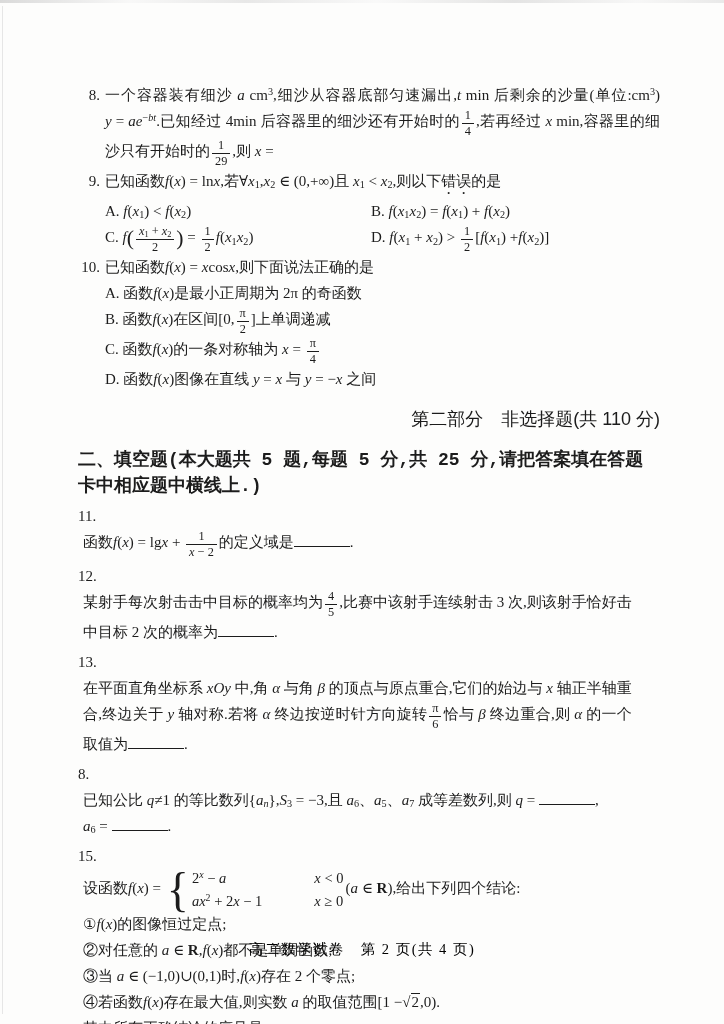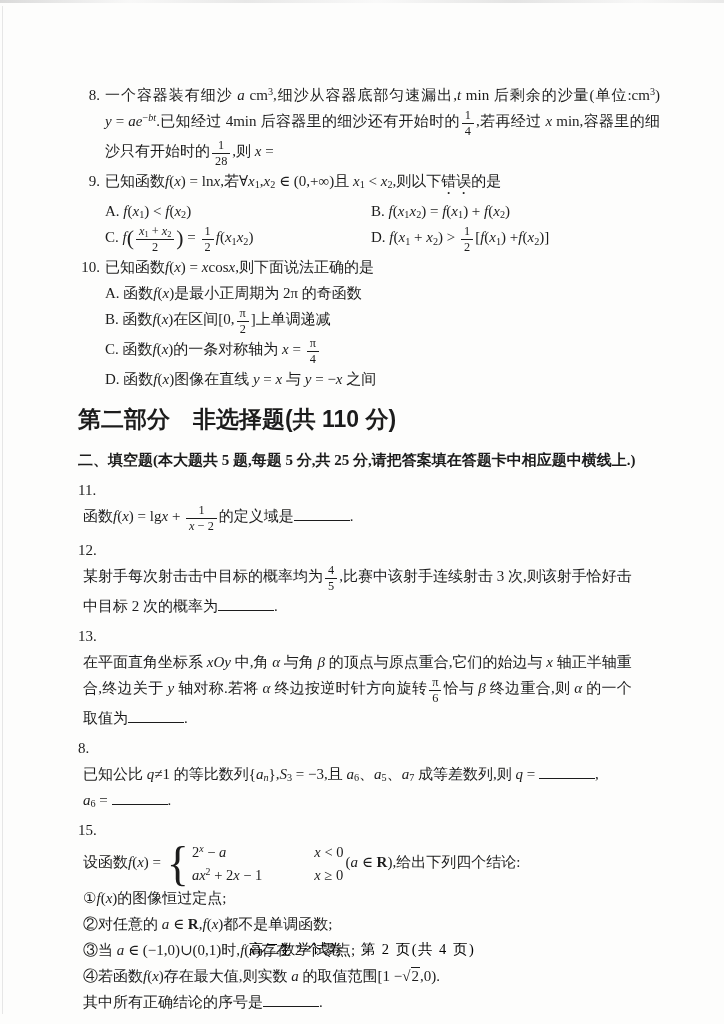--- a/index.html
+++ b/index.html
@@ -28,24 +28,24 @@
   sup{vertical-align:0.5em;}
   sub{vertical-align:-0.22em;}
   .fr{display:inline-block;vertical-align:middle;text-align:center;
       font-size:0.82em;line-height:1.18;margin:0 2px;}
   .fr .nu{display:block;padding:0 3px;border-bottom:1px solid currentColor;}
   .fr .de{display:block;padding:0 3px;}
   .bp{font-size:1.45em;vertical-align:-0.1em;line-height:0;}
   .bl{display:inline-block;width:56px;height:1.05em;border-bottom:1px solid currentColor;}
   .emph{-webkit-text-emphasis:filled dot;-webkit-text-emphasis-position:under;
         text-emphasis:filled dot;text-emphasis-position:under right;}
-  .sec-header{text-align:left;font-weight:700;font-size:23px;line-height:28px;
+  .sec-header{text-align:right;font-weight:400;font-size:18px;line-height:28px;
       margin:13px 0 14px;font-family:"Liberation Sans","DejaVu Sans",sans-serif;}
-  .intro{font-weight:700;font-size:15px;line-height:26px;
-      font-family:Liberation Serif, serif;}
+  .intro{font-weight:700;font-size:18px;line-height:26px;
+      font-family:Liberation Mono, monospace;}
   .fillq{margin-top:4px;flex-direction:column;}
   .pw{display:inline-flex;align-items:center;vertical-align:middle;margin:0 2px;}
   .brace{font-size:46px;line-height:0.9;font-weight:400;margin-right:3px;
       display:inline-block;transform:scaleY(1.05);}
   .rows{display:inline-grid;grid-template-columns:max-content max-content;
       column-gap:52px;row-gap:4px;font-size:14.5px;line-height:19px;text-align:left;}
   .sq{white-space:nowrap;}
   .sq .rd{border-top:1px solid currentColor;padding:0 1px;}
   .footer{position:absolute;left:0;right:0;top:940px;text-align:center;
       font-size:14.5px;letter-spacing:1.5px;color:#000000;}
@@ -57,21 +57,21 @@
   <div class="scan-top"></div>
   <div class="scan-left"></div>
 
   <div class="content">
 
     <div class="q">
       <div class="qnum">8.</div>
       <div class="qbody">
         <div class="line jl">一个容器装有细沙 <i>a</i> cm<sup>3</sup>,细沙从容器底部匀速漏出,<i>t</i> min 后剩余的沙量(单位:cm<sup>3</sup>)</div>
         <div class="line jl"><i>y</i> = <i>ae</i><sup>−<i>bt</i></sup>.已知经过 4min 后容器里的细沙还有开始时的<span class="fr"><span class="nu">1</span><span class="de">4</span></span>,若再经过 <i>x</i> min,容器里的细</div>
-        <div class="line">沙只有开始时的<span class="fr"><span class="nu">1</span><span class="de">28</span></span>,则 <i>x</i> =</div>
+        <div class="line">沙只有开始时的<span class="fr"><span class="nu">1</span><span class="de">29</span></span>,则 <i>x</i> =</div>
       </div>
     </div>
 
     <div class="q">
       <div class="qnum">9.</div>
       <div class="qbody">
         <div class="line">已知函数<i>f</i>(<i>x</i>) = ln<i>x</i>,若∀<i>x</i><sub>1</sub>,<i>x</i><sub>2</sub> ∈ (0,+∞)且 <i>x</i><sub>1</sub> &lt; <i>x</i><sub>2</sub>,则以下<span class="emph">错误</span>的是</div>
         <div class="opts2">
           <span class="opt">A. <i>f</i>(<i>x</i><sub>1</sub>) &lt; <i>f</i>(<i>x</i><sub>2</sub>)</span>
           <span class="opt">B. <i>f</i>(<i>x</i><sub>1</sub><i>x</i><sub>2</sub>) = <i>f</i>(<i>x</i><sub>1</sub>) + <i>f</i>(<i>x</i><sub>2</sub>)</span>

